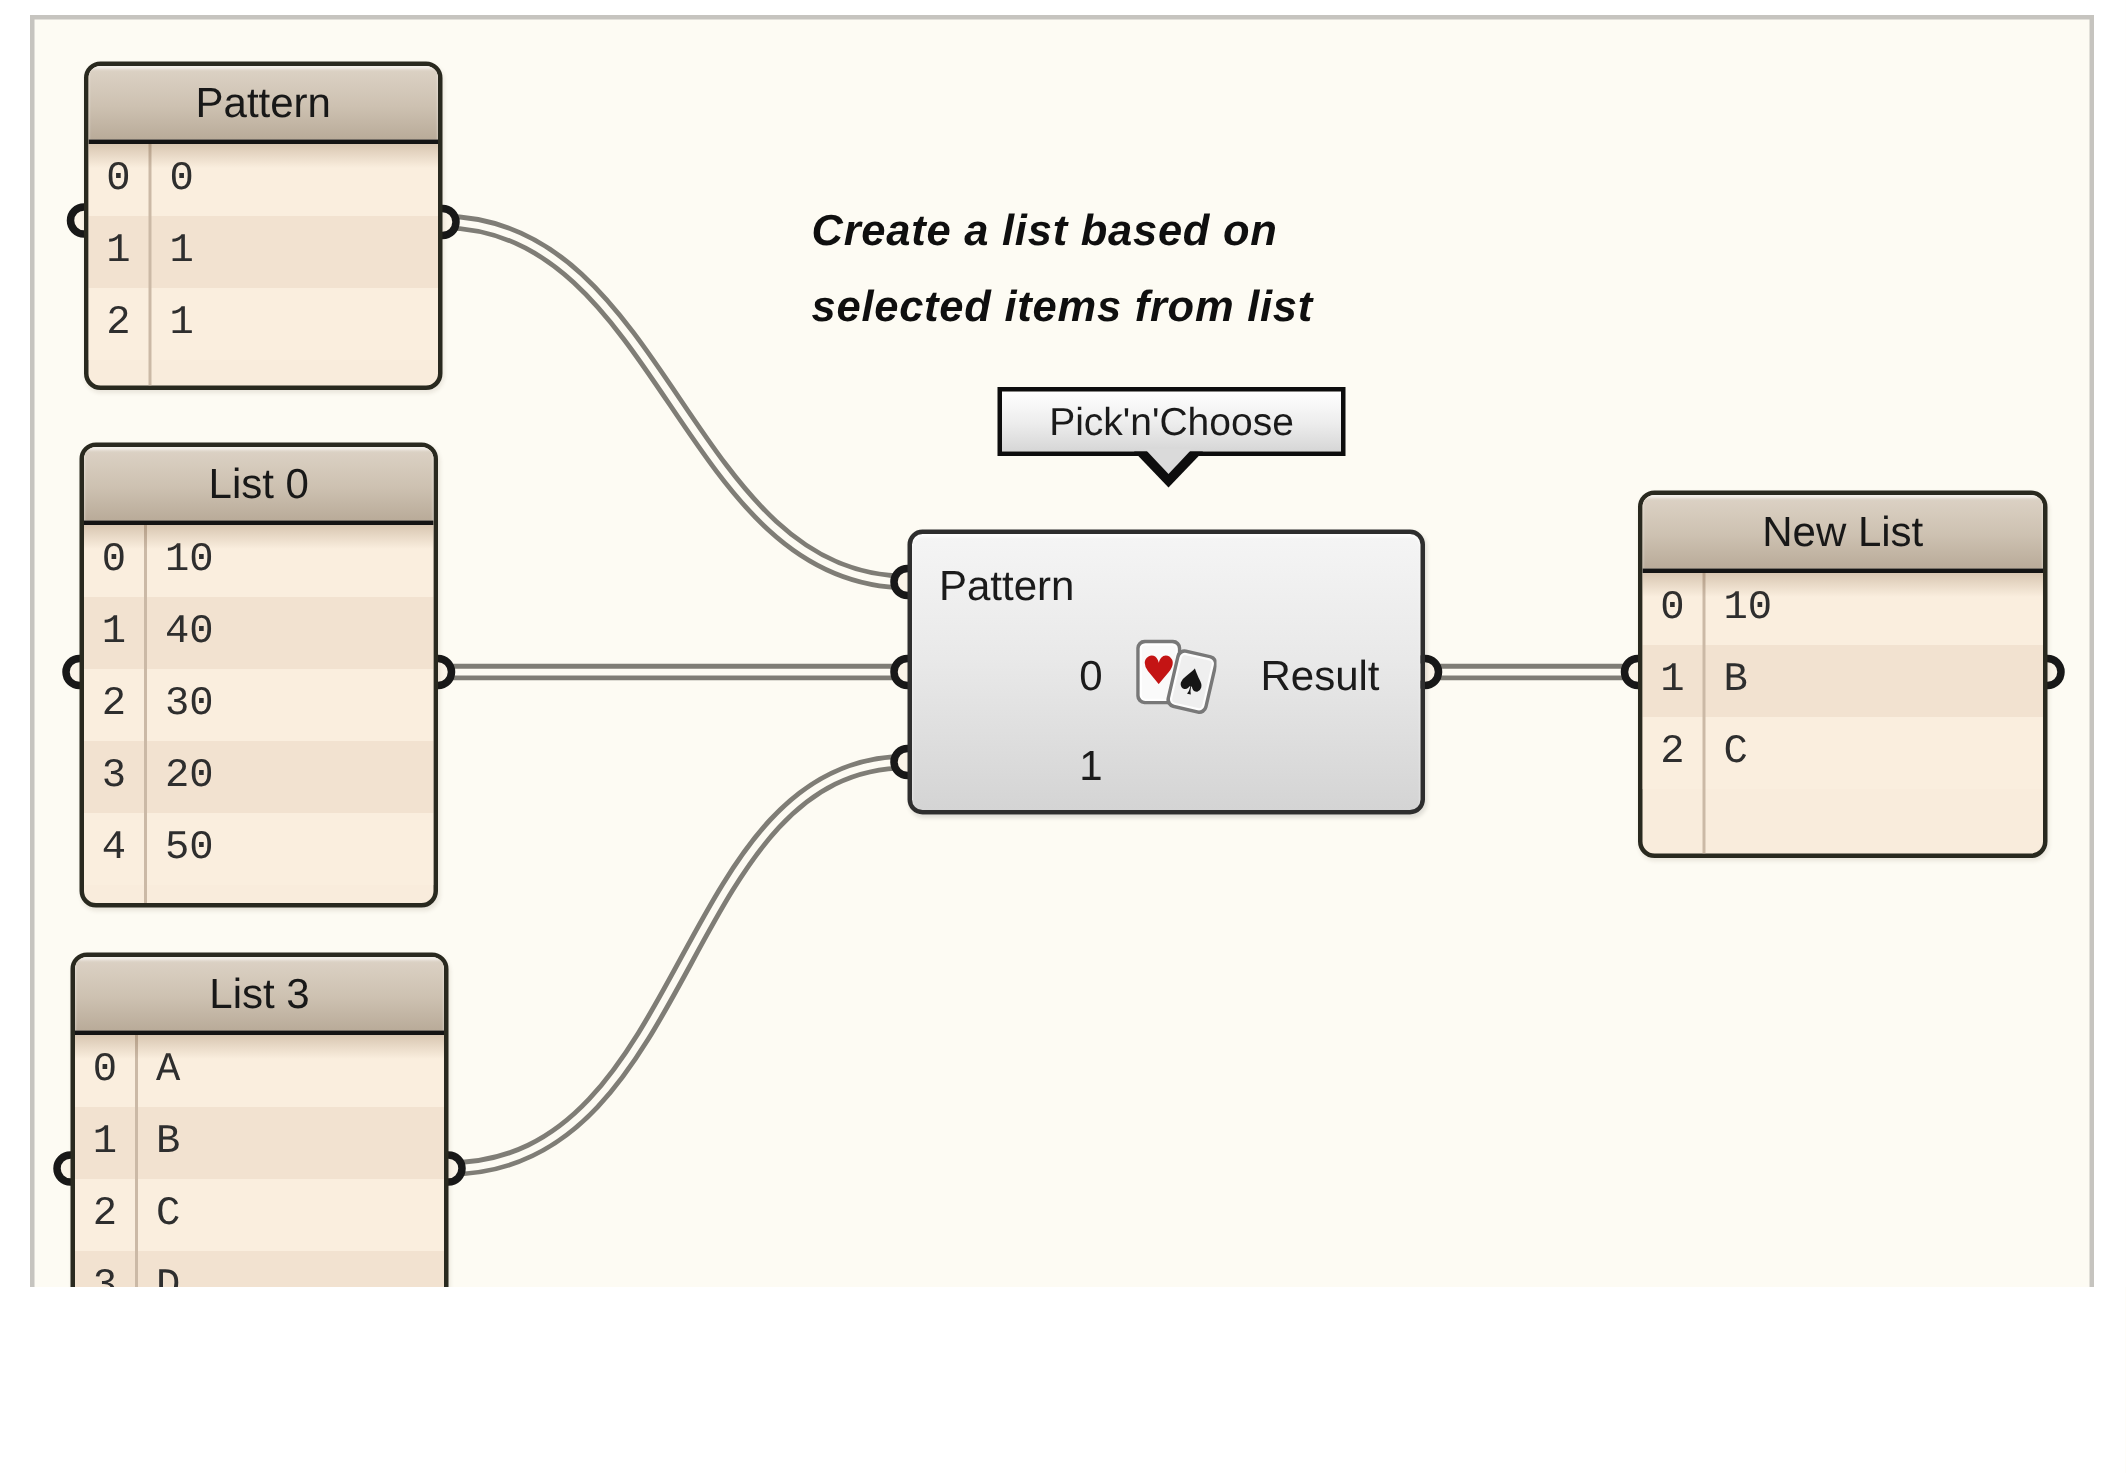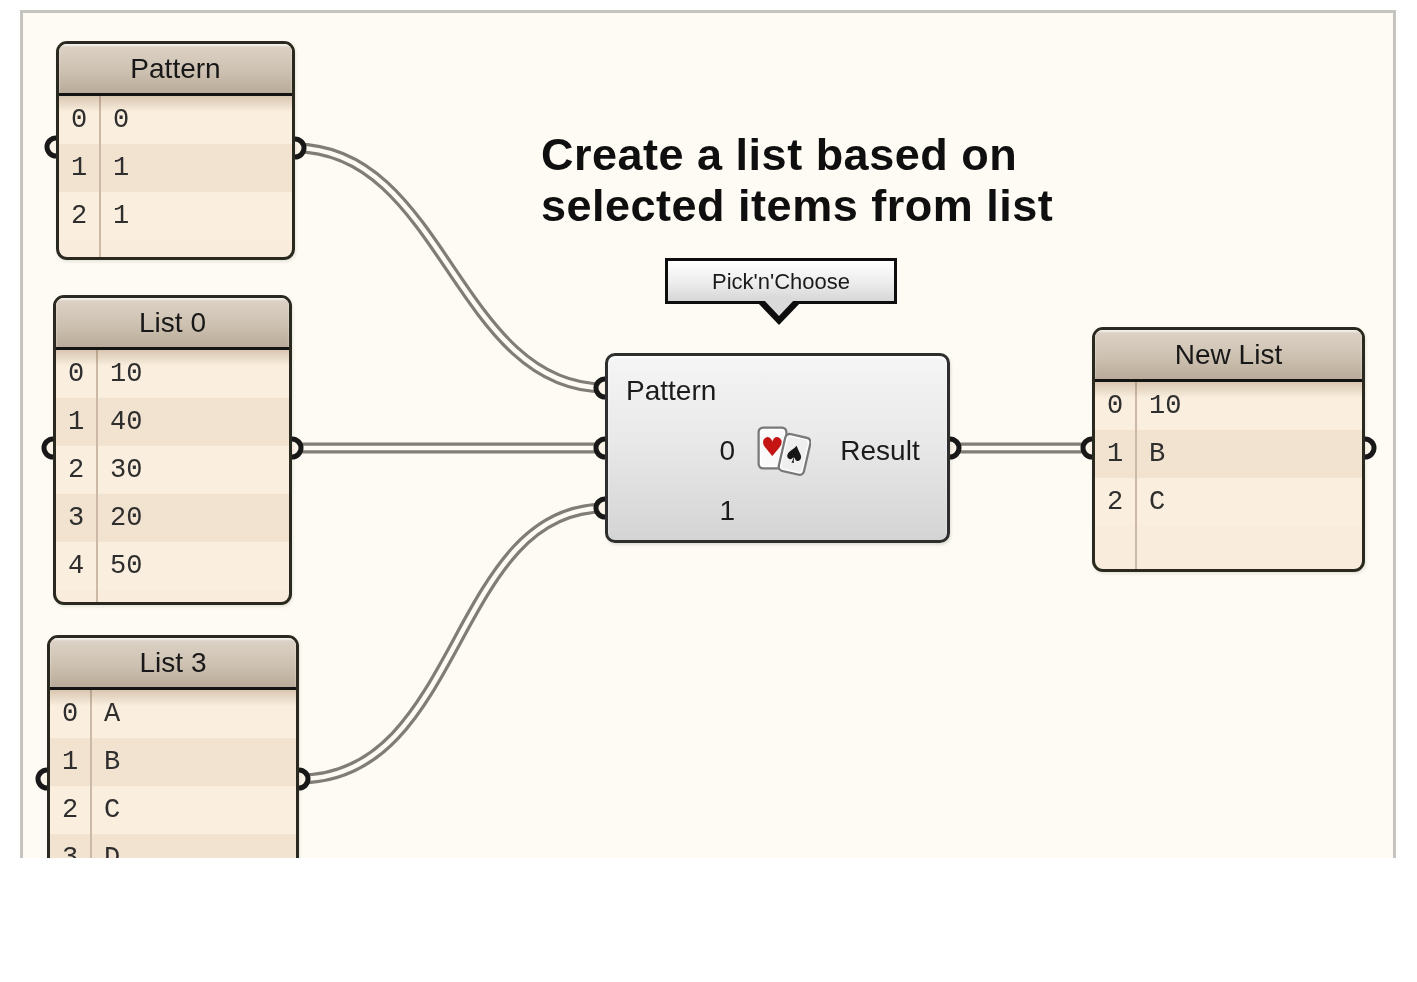--- a/index.html
+++ b/index.html
@@ -40,31 +40,31 @@
   #in-pattern{left:18px;top:18px;}
   #in-0{left:0;top:78px;width:127px;text-align:right;}
   #in-1{left:0;top:138px;width:127px;text-align:right;}
   #out-result{left:216px;top:78px;width:112px;text-align:center;}
   #cards-icon{position:absolute;left:147px;top:67px;}
 
   
   #tooltip{position:absolute;left:642px;top:245px;width:232px;height:46px;z-index:3;
            box-sizing:border-box;border:3px solid #0d0d0d;
            background:linear-gradient(180deg,#ffffff 0%,#ececec 55%,#d6d6d6 100%);
-           text-align:center;font-size:22px;line-height:41px;color:#1a1a1a;}
+           text-align:center;font-size:26px;line-height:41px;color:#1a1a1a;}
   #tooltip::before{content:"";position:absolute;left:88px;top:100%;width:0;height:0;
            border-left:23px solid transparent;border-right:23px solid transparent;
            border-top:24px solid #0d0d0d;}
   #tooltip::after{content:"";position:absolute;left:95px;top:100%;margin-top:-2px;width:0;height:0;
            border-left:16px solid transparent;border-right:16px solid transparent;
            border-top:17px solid #dadada;}
 
   
   #title{position:absolute;left:518px;top:116px;width:540px;z-index:3;
-         font-size:45px;font-weight:bold;color:#0f0f0f;line-height:51px;letter-spacing:.5px;}
+         font-size:29px;font-weight:bold;color:#0f0f0f;line-height:51px;letter-spacing:.5px;font-style:italic;}
 </style>
 </head>
 <body>
 
 <div id="stage">
   <div id="canvas">
 
     <svg id="wire-layer" width="1370" height="947" viewBox="0 0 1370 947">
 
       <g>

